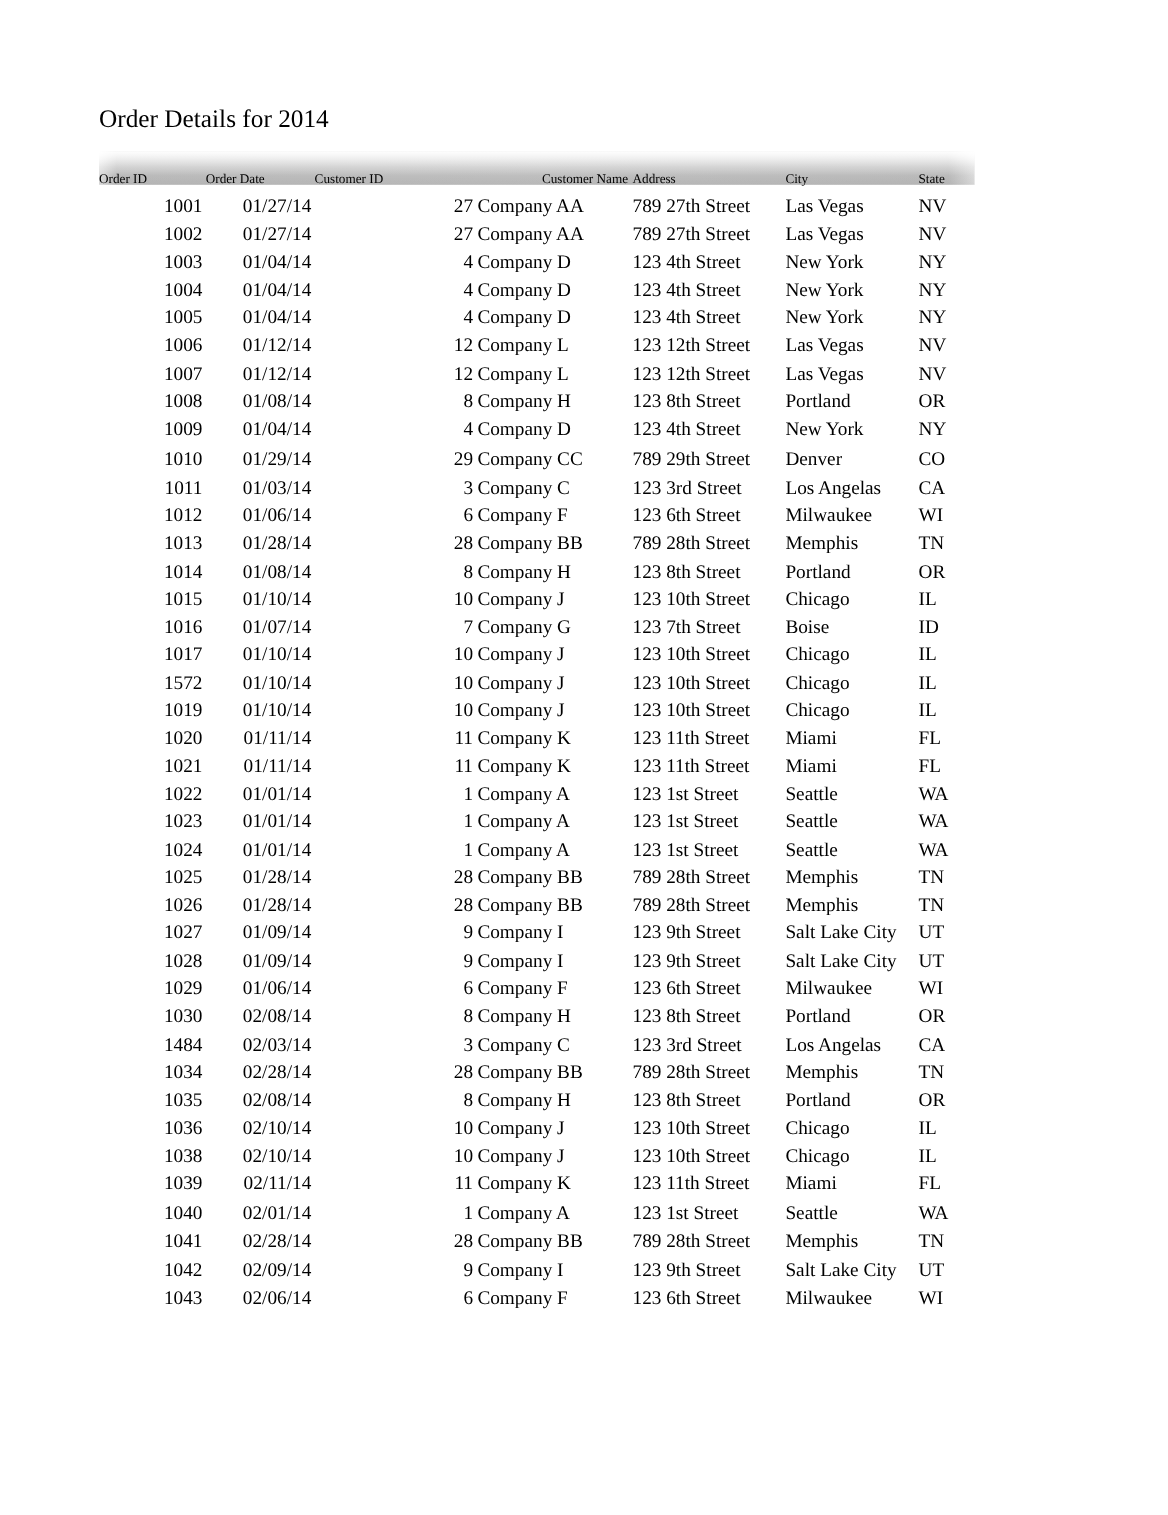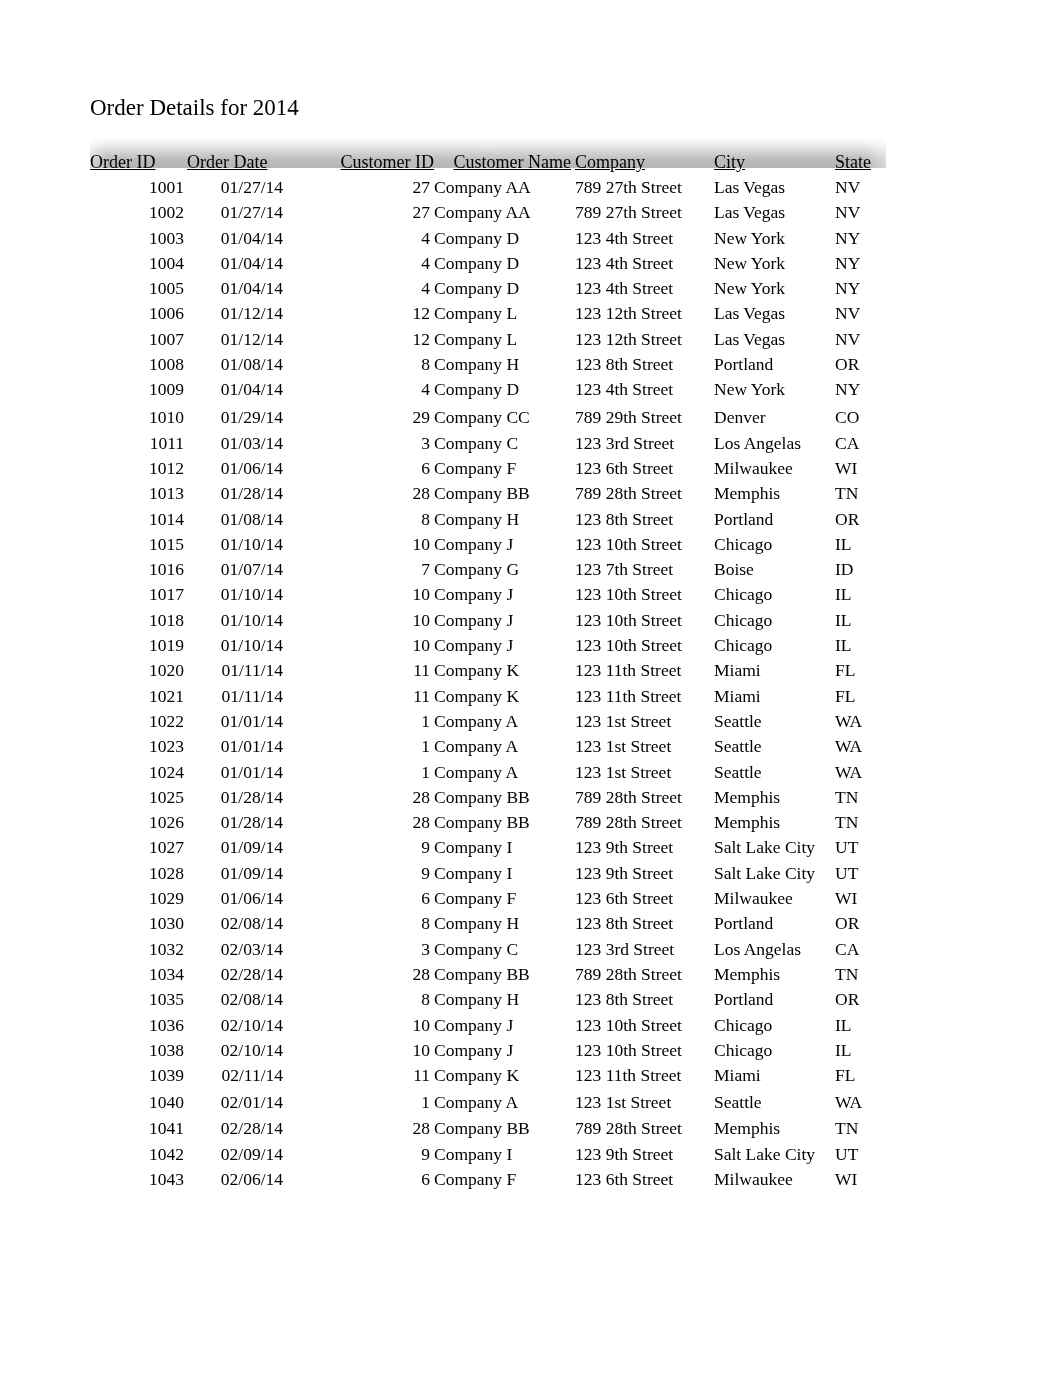--- a/index.html
+++ b/index.html
@@ -59,23 +59,22 @@
     overflow: visible;
   }
 
   
   #header-row {
     height: 25px;
   }
   #header-row th {
     height: 25px;
     line-height: 25px;
-    font-size: 18px;
+    font-size: 12px;
     position: relative;
-    text-decoration: underline;
   }
   #header-band {
     position: absolute;
     left: 90px;
     top: 138px;
     width: 796px;
     height: 30px;
     background:
       linear-gradient(to right,
         rgba(255,255,255,1) 0px,
@@ -109,21 +108,21 @@
   .col-orderdate  { width: 99px;  text-align: right;  padding-right: 3px !important; }
   .col-custid     { width: 148px; text-align: right;  padding-right: 4px !important; }
   .col-custname   { width: 141px; text-align: left; }
   .col-address    { width: 139px; text-align: left; }
   .col-city       { width: 121px; text-align: left; }
   .col-state      { width: 55px;  text-align: left; }
 
   
   th.col-orderid   { text-align: left;  padding-right: 0 !important; }
   th.col-orderdate { text-align: left;  padding-right: 0 !important; }
-  th.col-custid    { text-align: right;  padding-right: 0 !important; }
+  th.col-custid    { text-align: left;  padding-right: 0 !important; }
   th.col-custname  { text-align: right; padding-right: 4px !important; }
   th.col-address   { text-align: left; }
   th.col-city      { text-align: left; }
   th.col-state     { text-align: left; }
 
   .data-row td {
     height: 25.3px;
     line-height: 25.3px;
     font-size: 17.5px;
   }
@@ -151,21 +150,21 @@
       <col class="col-address">
       <col class="col-city">
       <col class="col-state">
     </colgroup>
     <thead>
       <tr id="header-row">
           <th class="col-orderid">Order ID</th>
           <th class="col-orderdate">Order Date</th>
           <th class="col-custid">Customer ID</th>
           <th class="col-custname">Customer Name</th>
-          <th class="col-address">Company</th>
+          <th class="col-address">Address</th>
           <th class="col-city">City</th>
           <th class="col-state">State</th>
         </tr>
     </thead>
     <tbody id="table-body">
         <tr class="data-row">
           <td class="col-orderid">1001</td>
           <td class="col-orderdate">01/27/14</td>
           <td class="col-custid">27</td>
           <td class="col-custname">Company AA</td>
@@ -311,21 +310,21 @@
         <tr class="data-row">
           <td class="col-orderid">1017</td>
           <td class="col-orderdate">01/10/14</td>
           <td class="col-custid">10</td>
           <td class="col-custname">Company J</td>
           <td class="col-address">123 10th Street</td>
           <td class="col-city">Chicago</td>
           <td class="col-state">IL</td>
         </tr>
         <tr class="data-row">
-          <td class="col-orderid">1018</td>
+          <td class="col-orderid">1572</td>
           <td class="col-orderdate">01/10/14</td>
           <td class="col-custid">10</td>
           <td class="col-custname">Company J</td>
           <td class="col-address">123 10th Street</td>
           <td class="col-city">Chicago</td>
           <td class="col-state">IL</td>
         </tr>
         <tr class="data-row">
           <td class="col-orderid">1019</td>
           <td class="col-orderdate">01/10/14</td>
@@ -428,21 +427,21 @@
         <tr class="data-row">
           <td class="col-orderid">1030</td>
           <td class="col-orderdate">02/08/14</td>
           <td class="col-custid">8</td>
           <td class="col-custname">Company H</td>
           <td class="col-address">123 8th Street</td>
           <td class="col-city">Portland</td>
           <td class="col-state">OR</td>
         </tr>
         <tr class="data-row">
-          <td class="col-orderid">1032</td>
+          <td class="col-orderid">1484</td>
           <td class="col-orderdate">02/03/14</td>
           <td class="col-custid">3</td>
           <td class="col-custname">Company C</td>
           <td class="col-address">123 3rd Street</td>
           <td class="col-city">Los Angelas</td>
           <td class="col-state">CA</td>
         </tr>
         <tr class="data-row">
           <td class="col-orderid">1034</td>
           <td class="col-orderdate">02/28/14</td>

